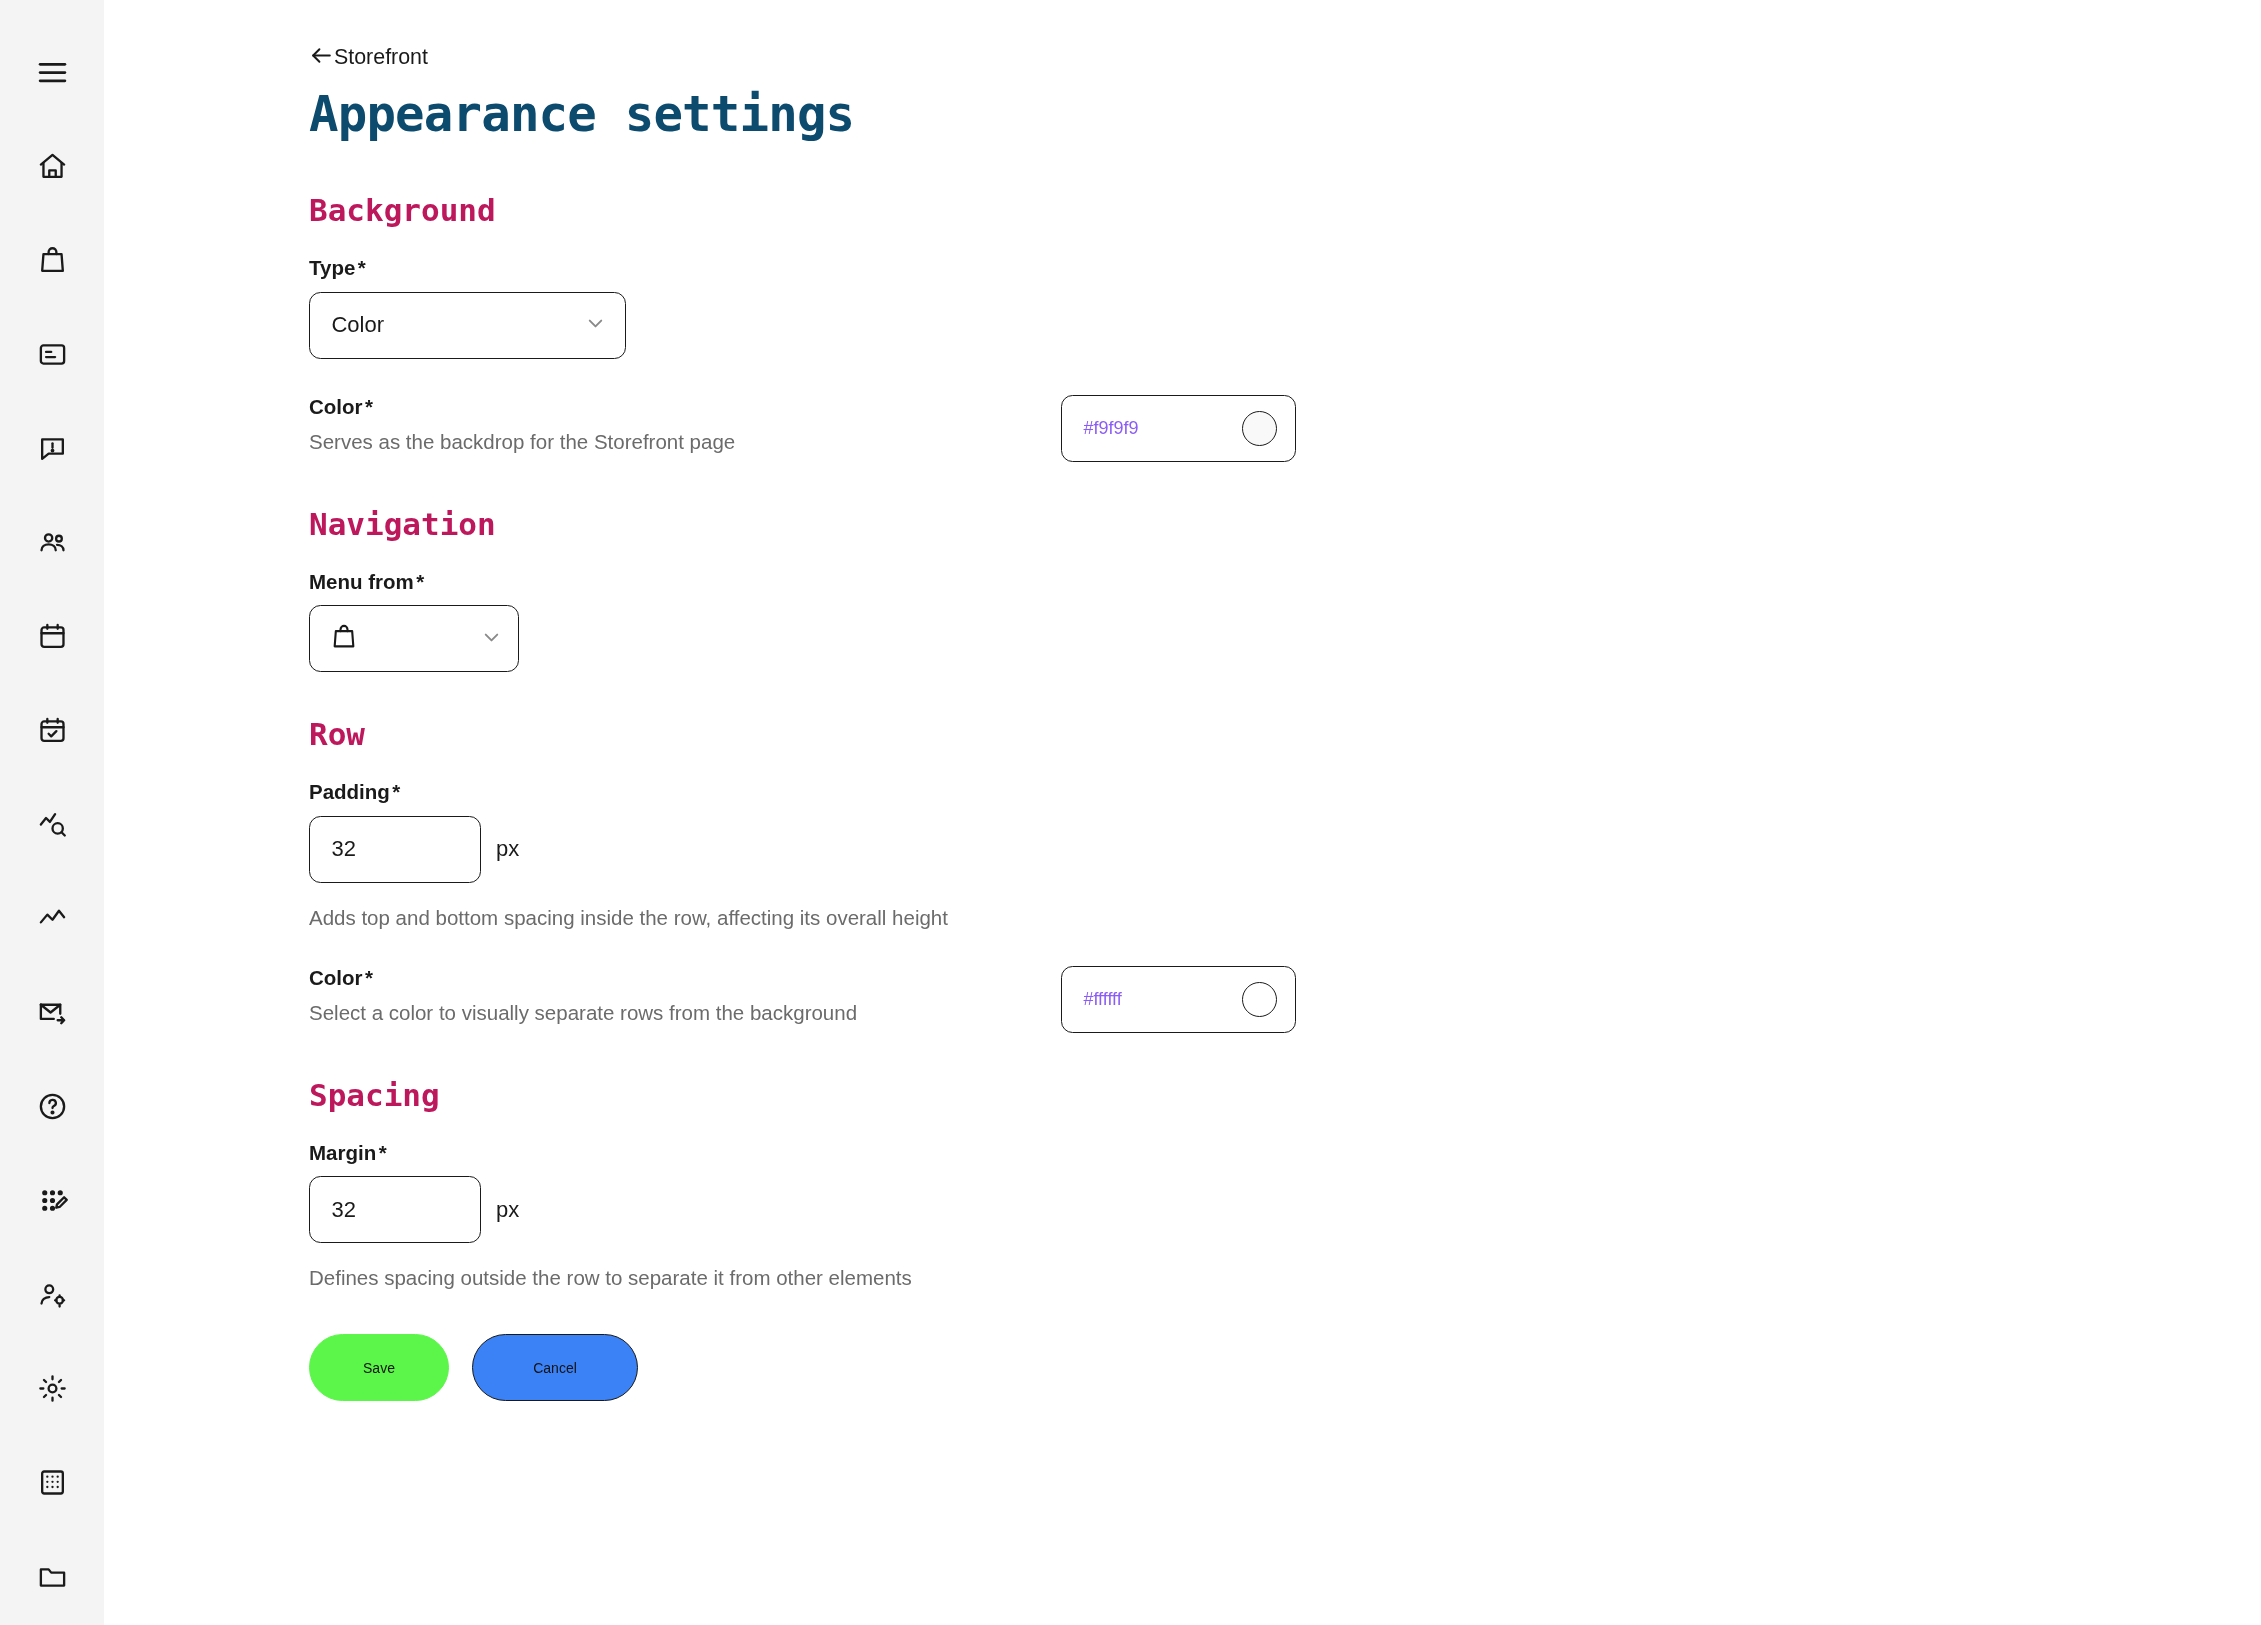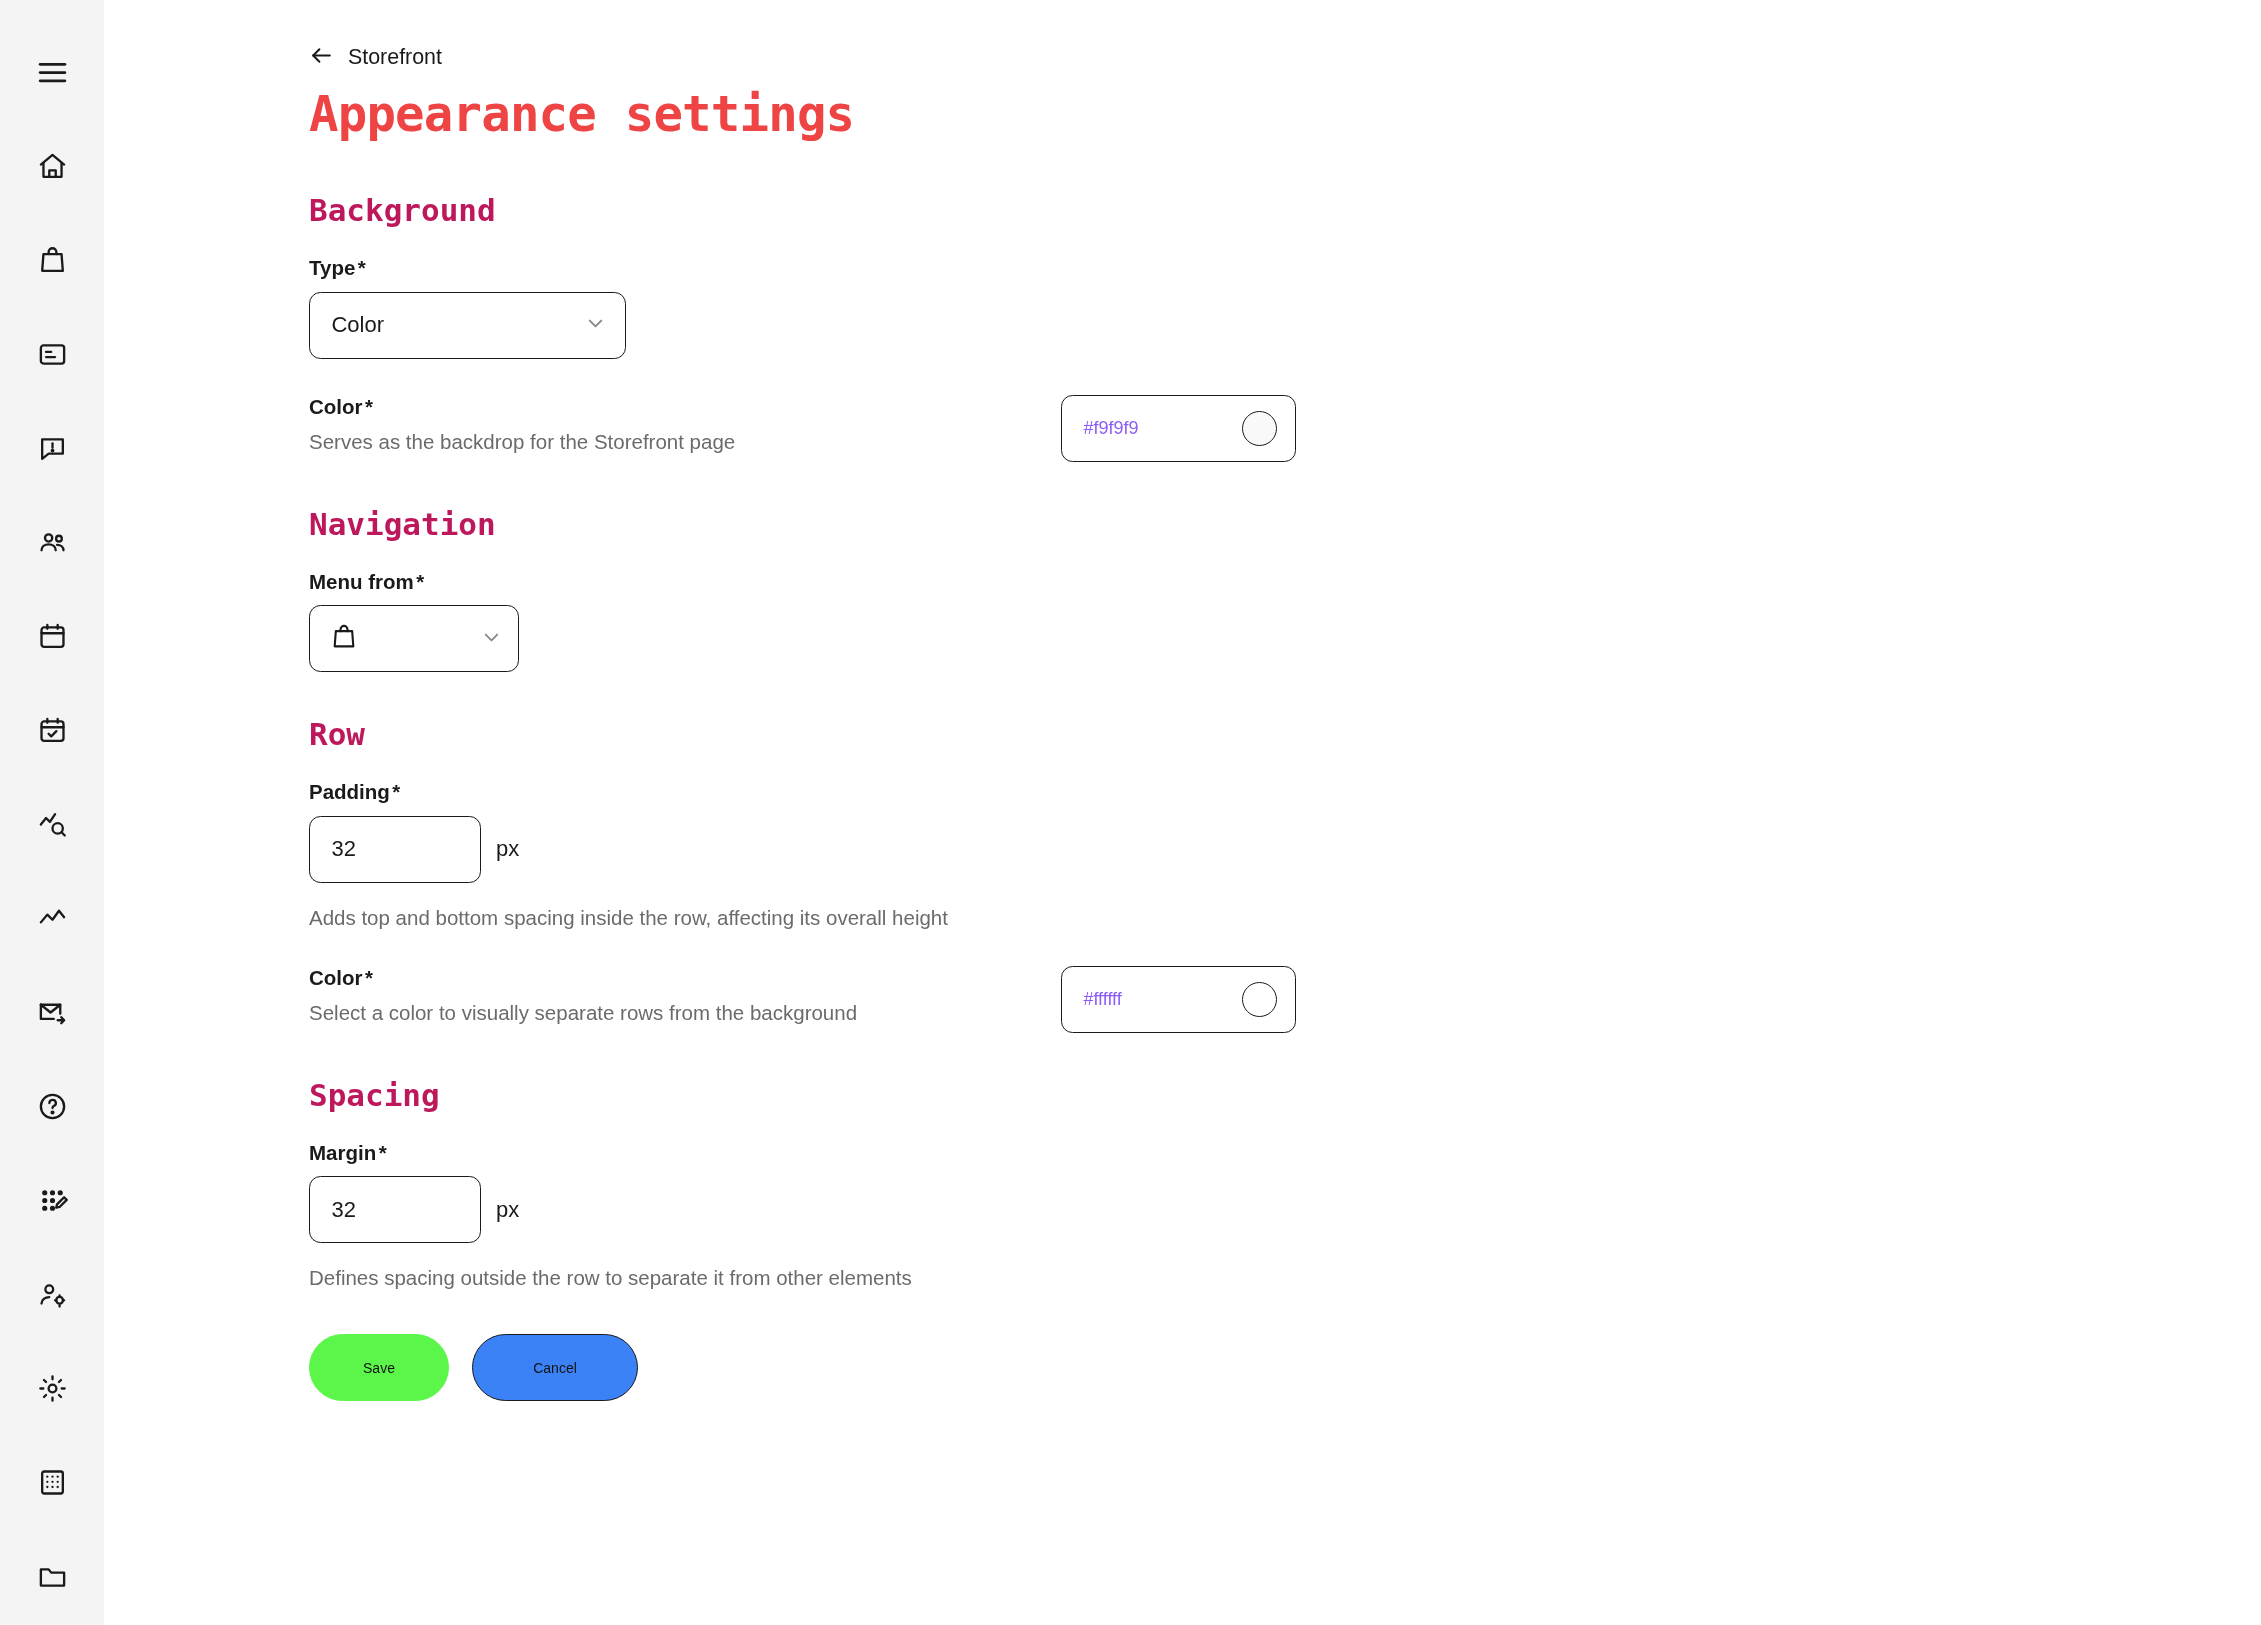--- a/index.html
+++ b/index.html
@@ -49,36 +49,35 @@
     background: #ffffff;
     overflow: hidden;
   }
   .content {
     padding: 43px 0 0 205px;
   }
 
   .breadcrumb {
     display: flex;
     align-items: center;
-    gap: 14px;
     margin-bottom: 15px;
     cursor: pointer;
     width: max-content;
   }
   .breadcrumb-label {
     font-size: 21.4px;
     color: #1a1a1a;
   }
 
   .page-title {
     font-family: "DejaVu Sans Mono", monospace;
     font-size: 49px;
     font-weight: 700;
     letter-spacing: -0.8px;
-    color: #ef4444;
+    color: #0c4a6e;
     margin: 0 0 49px 0;
   }
 
   .section-title {
     font-family: "DejaVu Sans Mono", monospace;
     font-size: 31px;
     font-weight: 700;
     color: #be185d;
     margin: 0 0 28px 0;
   }

